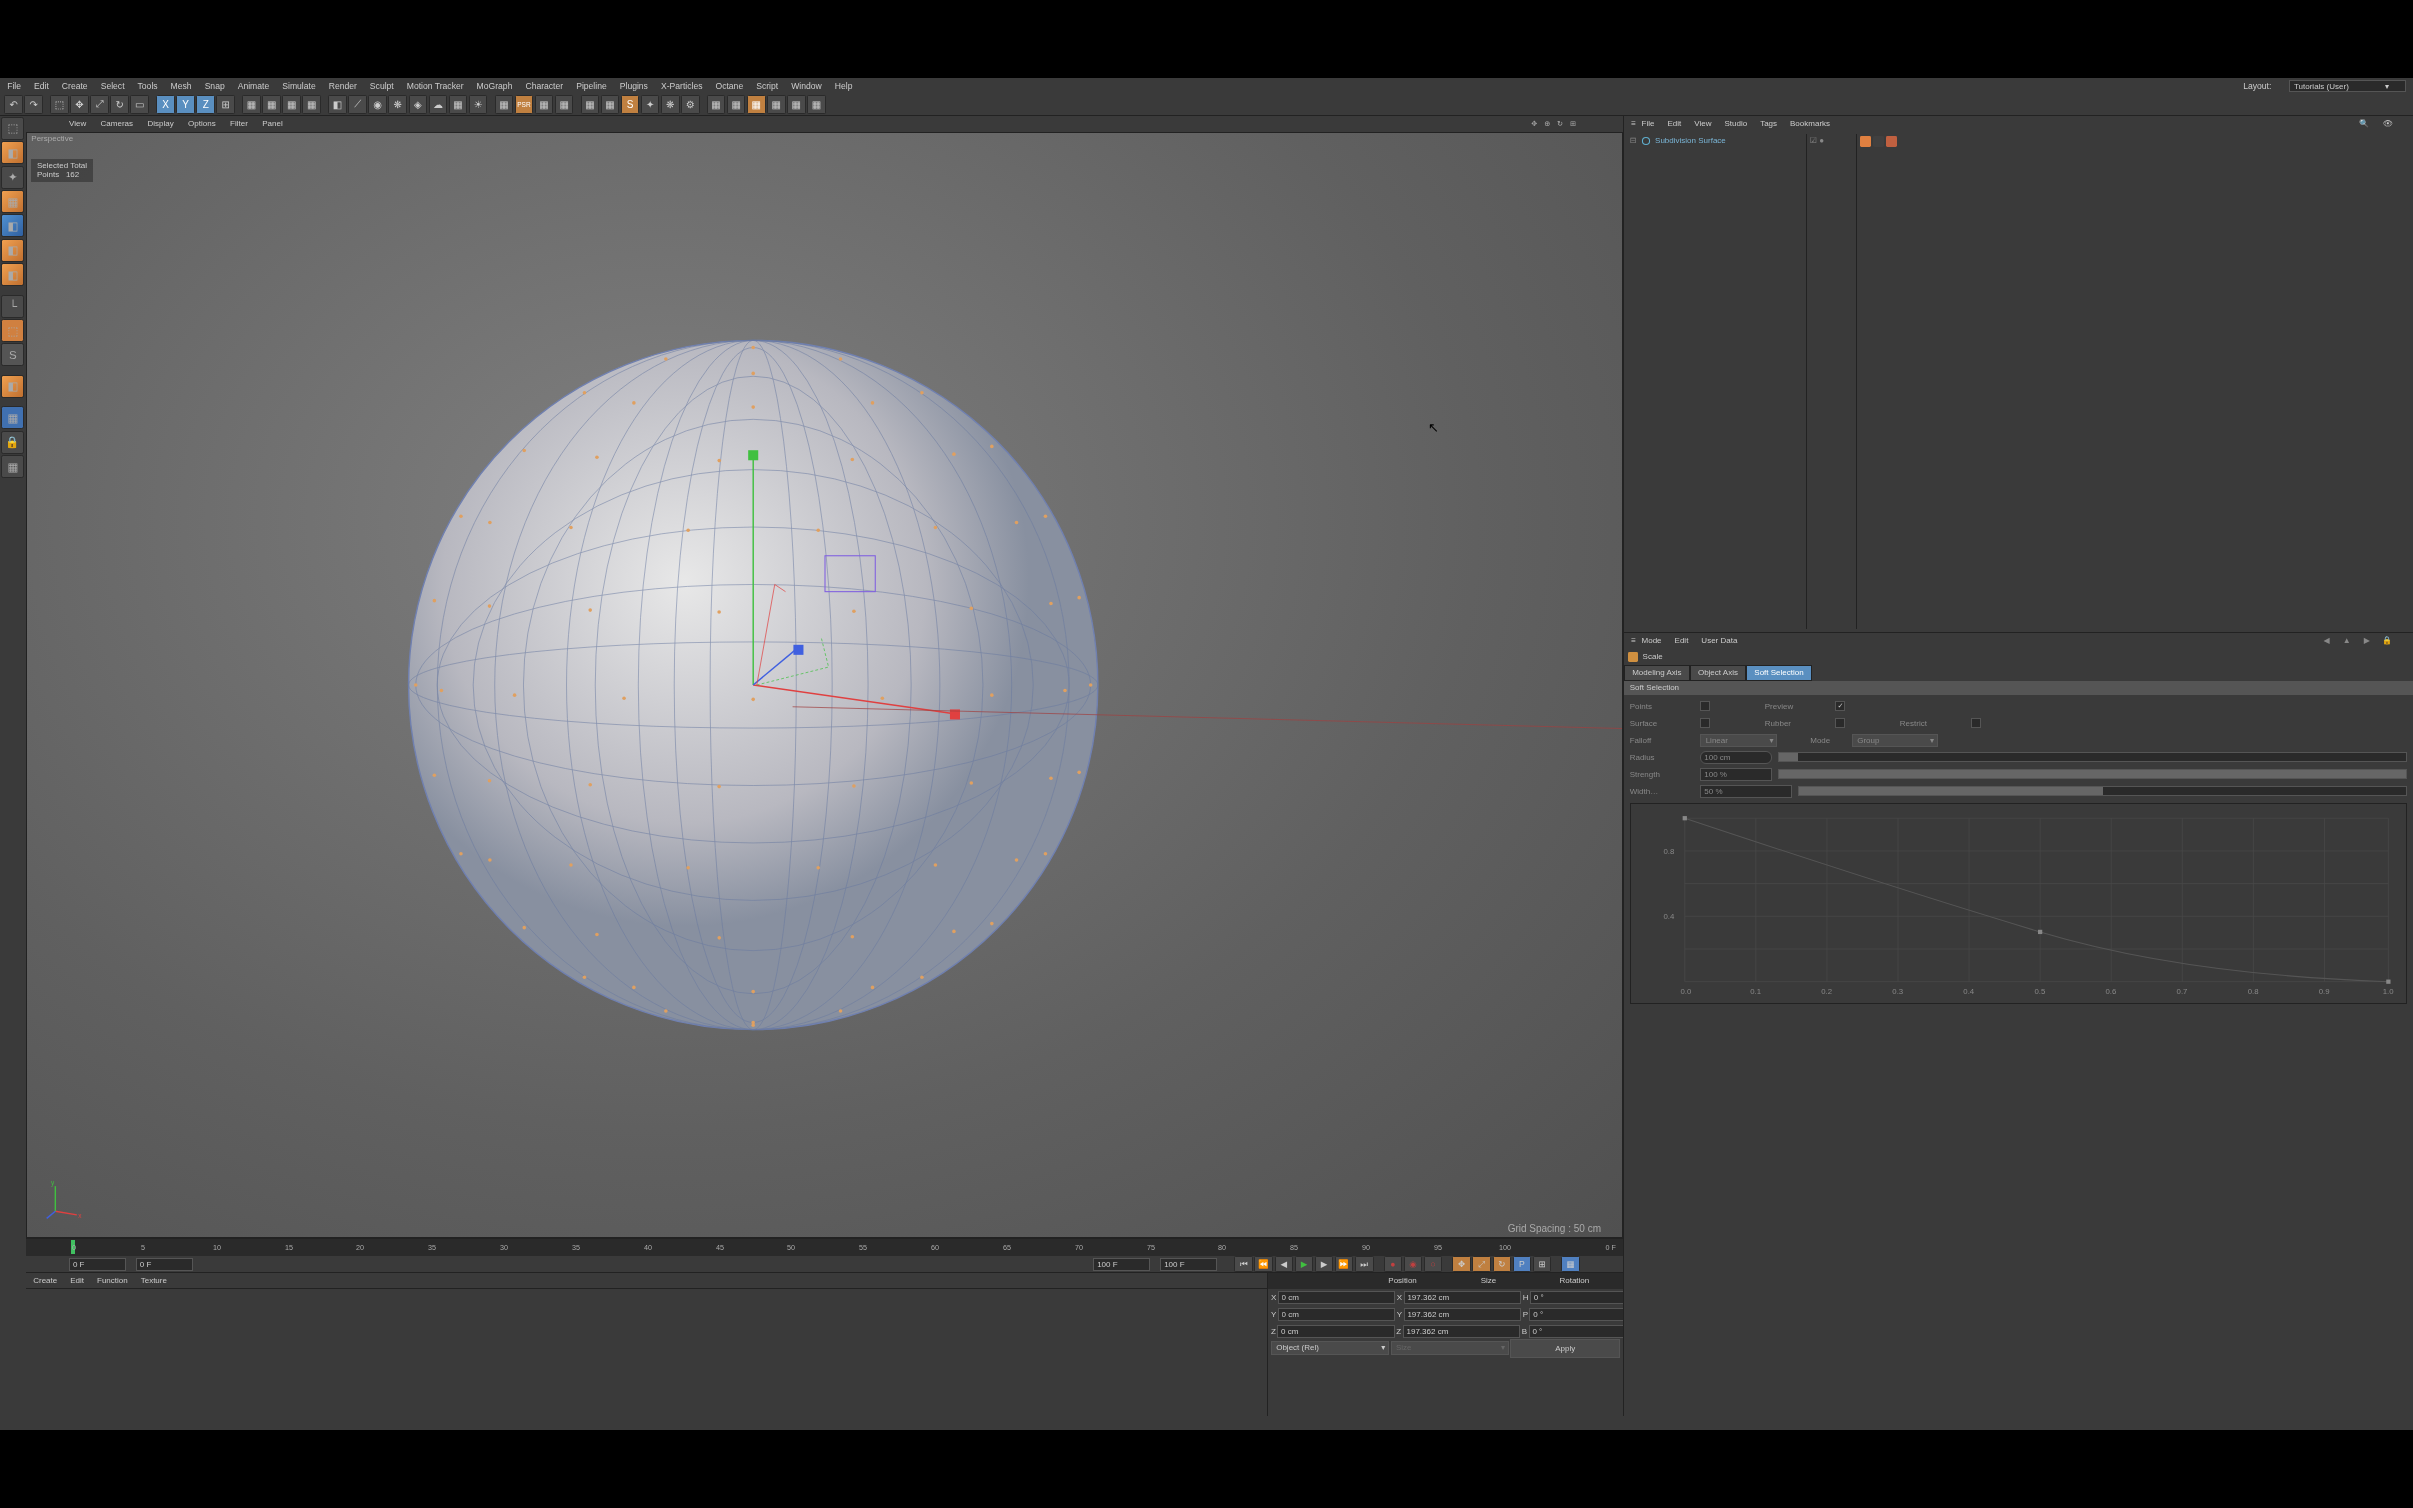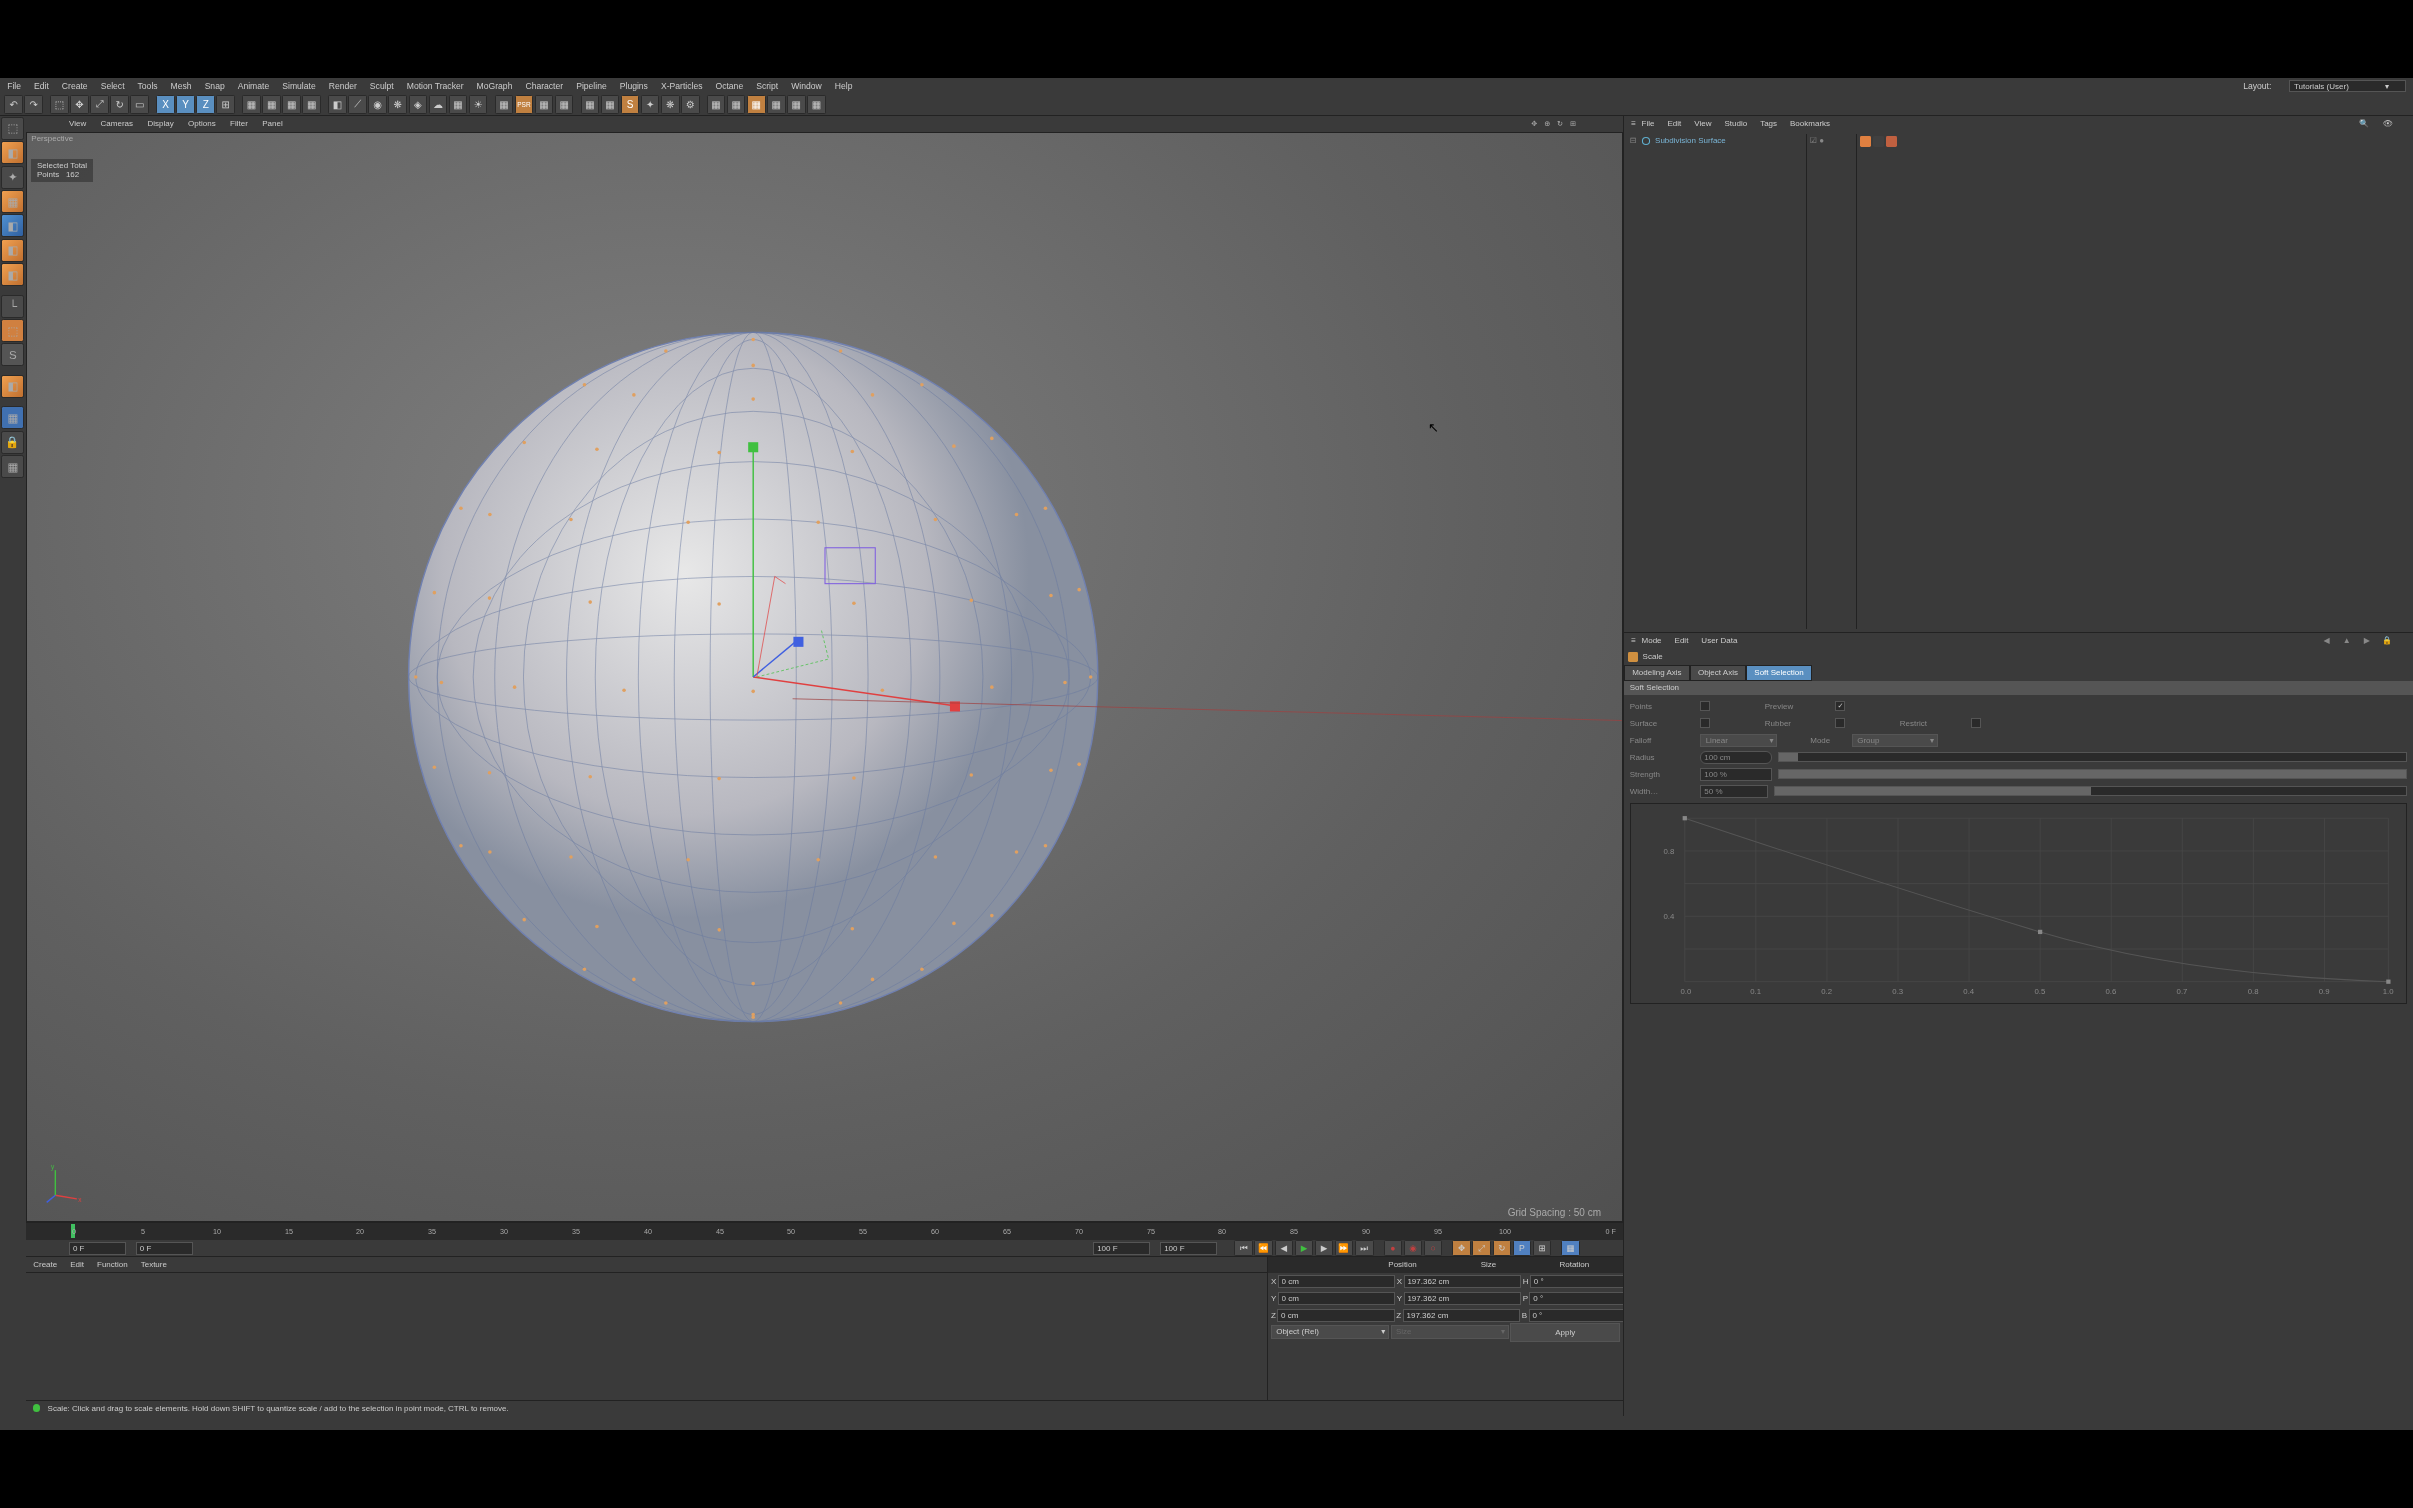--- a/index.html
+++ b/index.html
@@ -494,24 +494,20 @@
             </div>
             <div class="coord-dropdown" style="color:#666">
               <span>Size</span>
               <span style="position:absolute;right:2.9px">▾</span>
             </div>
             <div class="coord-apply">Apply</div>
           </div>
         </div>
       </div>
 
-      <div class="statusbar">
-        <div class="status-dot"></div>
-        <span>Scale: Click and drag to scale elements. Hold down SHIFT to quantize scale / add to the selection in point mode, CTRL to remove.</span>
-      </div>
 
     </div>
 
     <div class="right-panels">
 
       <div class="obj-panel">
         <div class="obj-menubar">
           <span style="margin-right:5.7px">≡</span>
           <span>File</span>
           <span>Edit</span>
@@ -608,21 +604,21 @@
           </div>
           <div class="attr-row">
             <div class="attr-label">Strength</div>
             <input class="attr-input" style="width: 72px;" value="100 %">
             <div class="attr-slider">
                 <div class="attr-slider-fill" style="width:100%"></div>
               </div>
           </div>
           <div class="attr-row">
             <div class="attr-label">Width…</div>
-            <input class="attr-input" style="width: 68px;" value="50 %">
+            <input class="attr-input" style="width: 92px;" value="50 %">
             <div class="attr-slider">
                 <div class="attr-slider-fill" style="width:50%"></div>
               </div>
           </div>
 
           <div class="curve-area">
             <svg class="curve-svg" viewBox="0 0 1060 280" style="font-size:11px">
               <g class="curve-grid">
                 <line x1="60" y1="20" x2="60" y2="250"></line>
                   <line x1="160" y1="20" x2="160" y2="250"></line>

